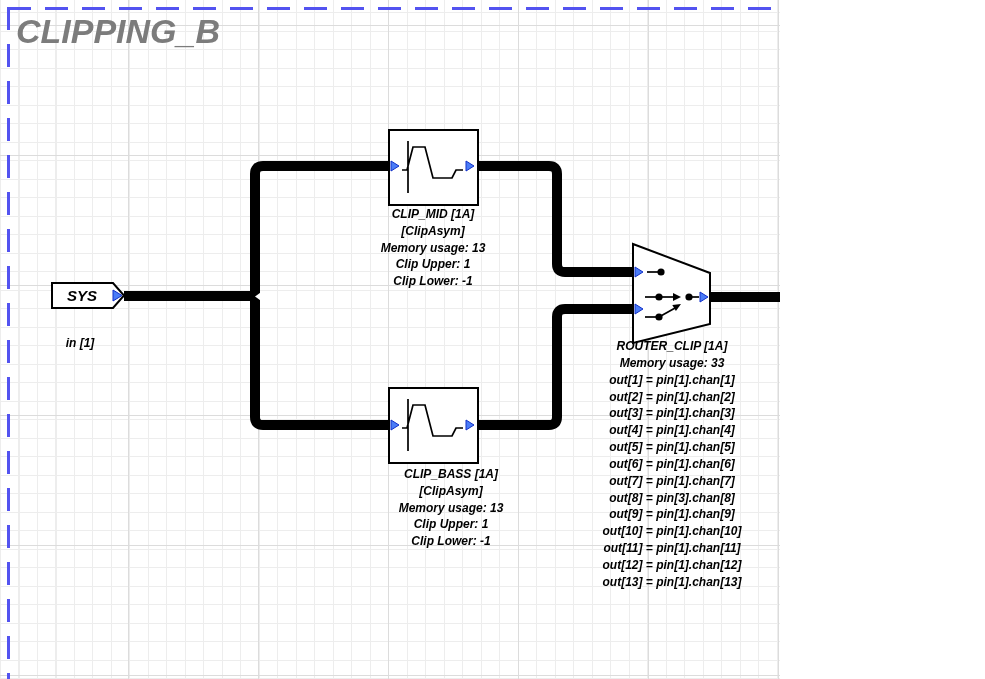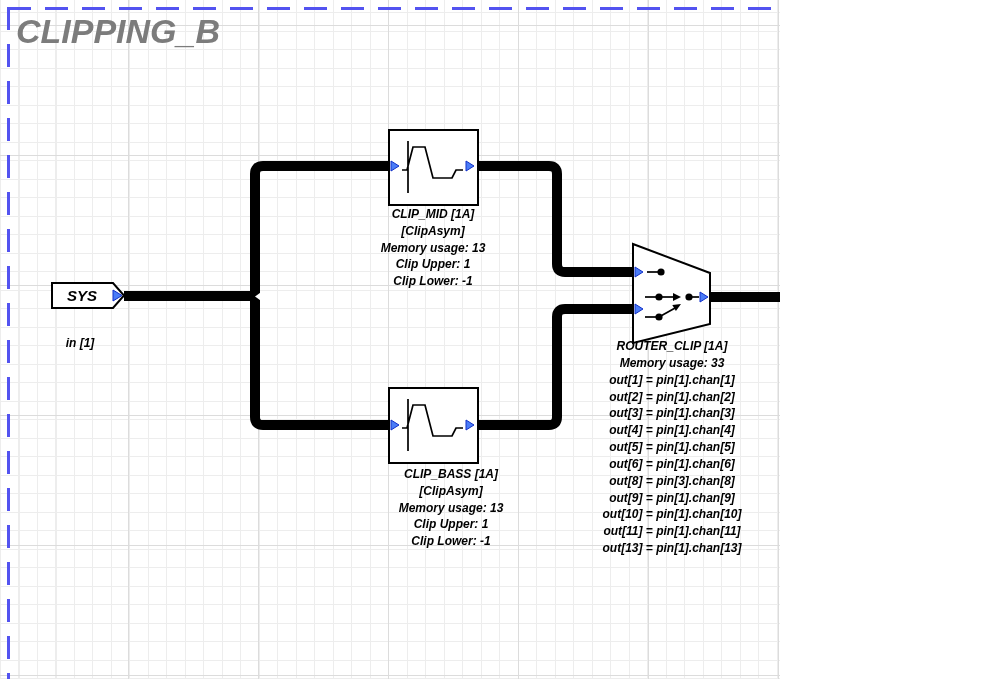--- a/index.html
+++ b/index.html
@@ -118,20 +118,22 @@
 
   <div class="lbl" style="left:592px;top:338px;width:160px;line-height:16.85px;">
       <div>ROUTER_CLIP [1A]</div>
       <div>Memory usage: 33</div>
       <div>out[1] = pin[1].chan[1]</div>
       <div>out[2] = pin[1].chan[2]</div>
       <div>out[3] = pin[1].chan[3]</div>
       <div>out[4] = pin[1].chan[4]</div>
       <div>out[5] = pin[1].chan[5]</div>
       <div>out[6] = pin[1].chan[6]</div>
+      <div>out[7] = pin[1].chan[7]</div>
       <div>out[8] = pin[3].chan[8]</div>
       <div>out[9] = pin[1].chan[9]</div>
       <div>out[10] = pin[1].chan[10]</div>
       <div>out[11] = pin[1].chan[11]</div>
+      <div>out[12] = pin[1].chan[12]</div>
       <div>out[13] = pin[1].chan[13]</div>
     </div>
 
 </div>
 
 </body></html>

